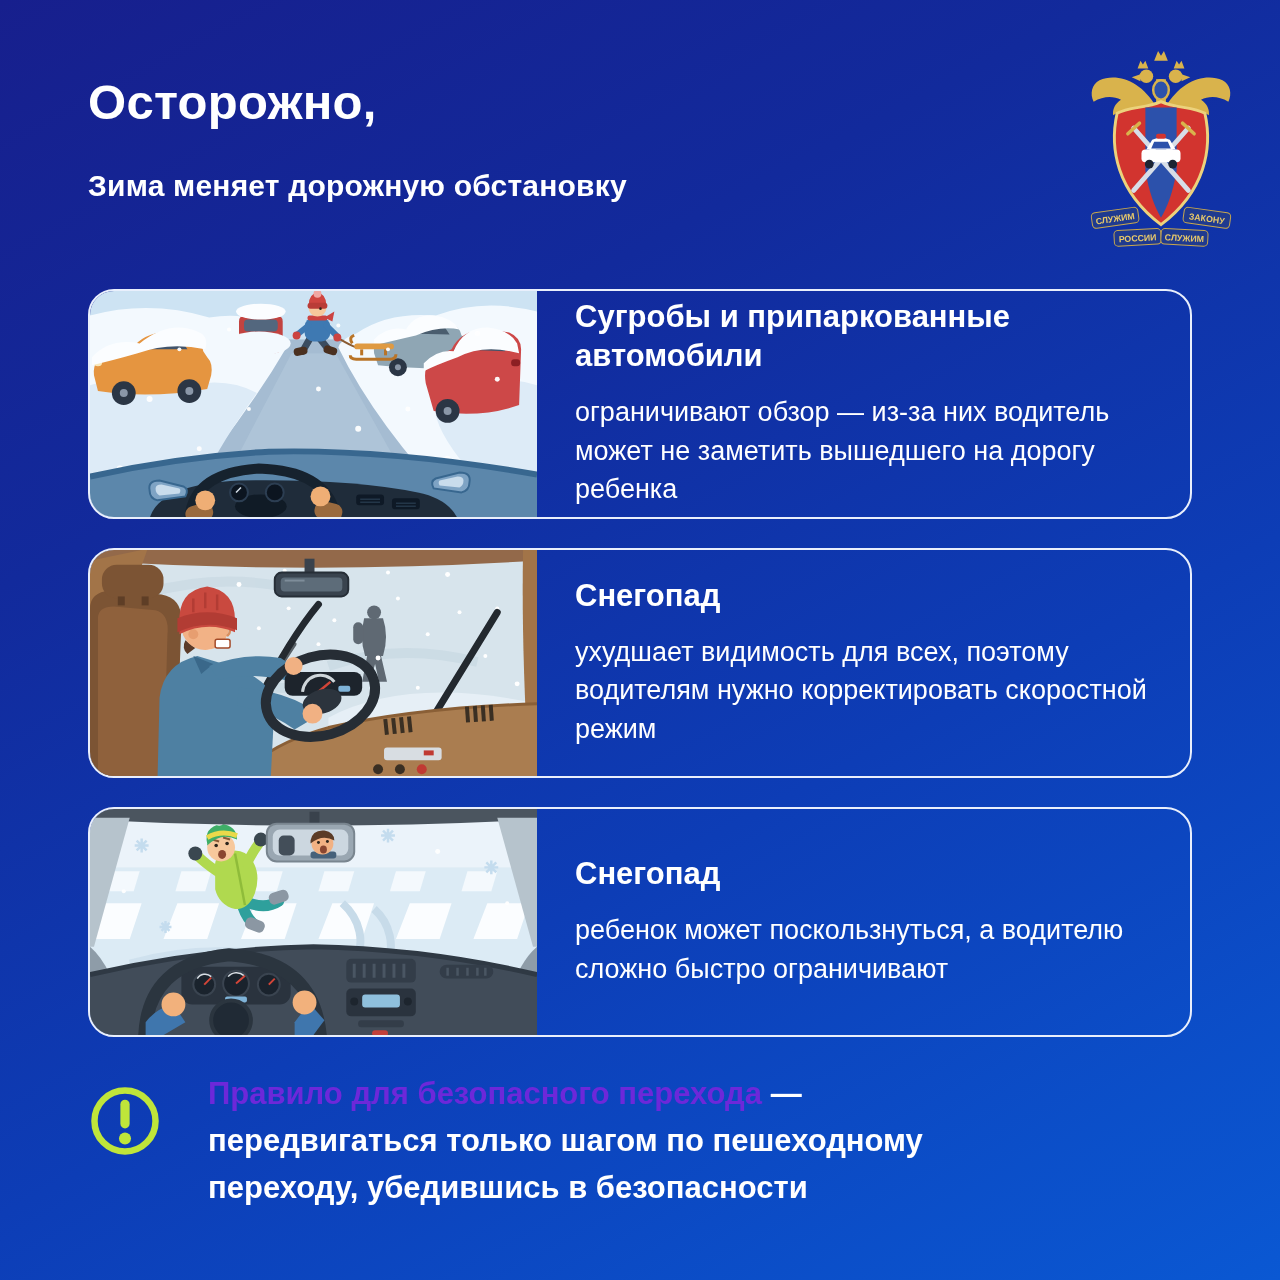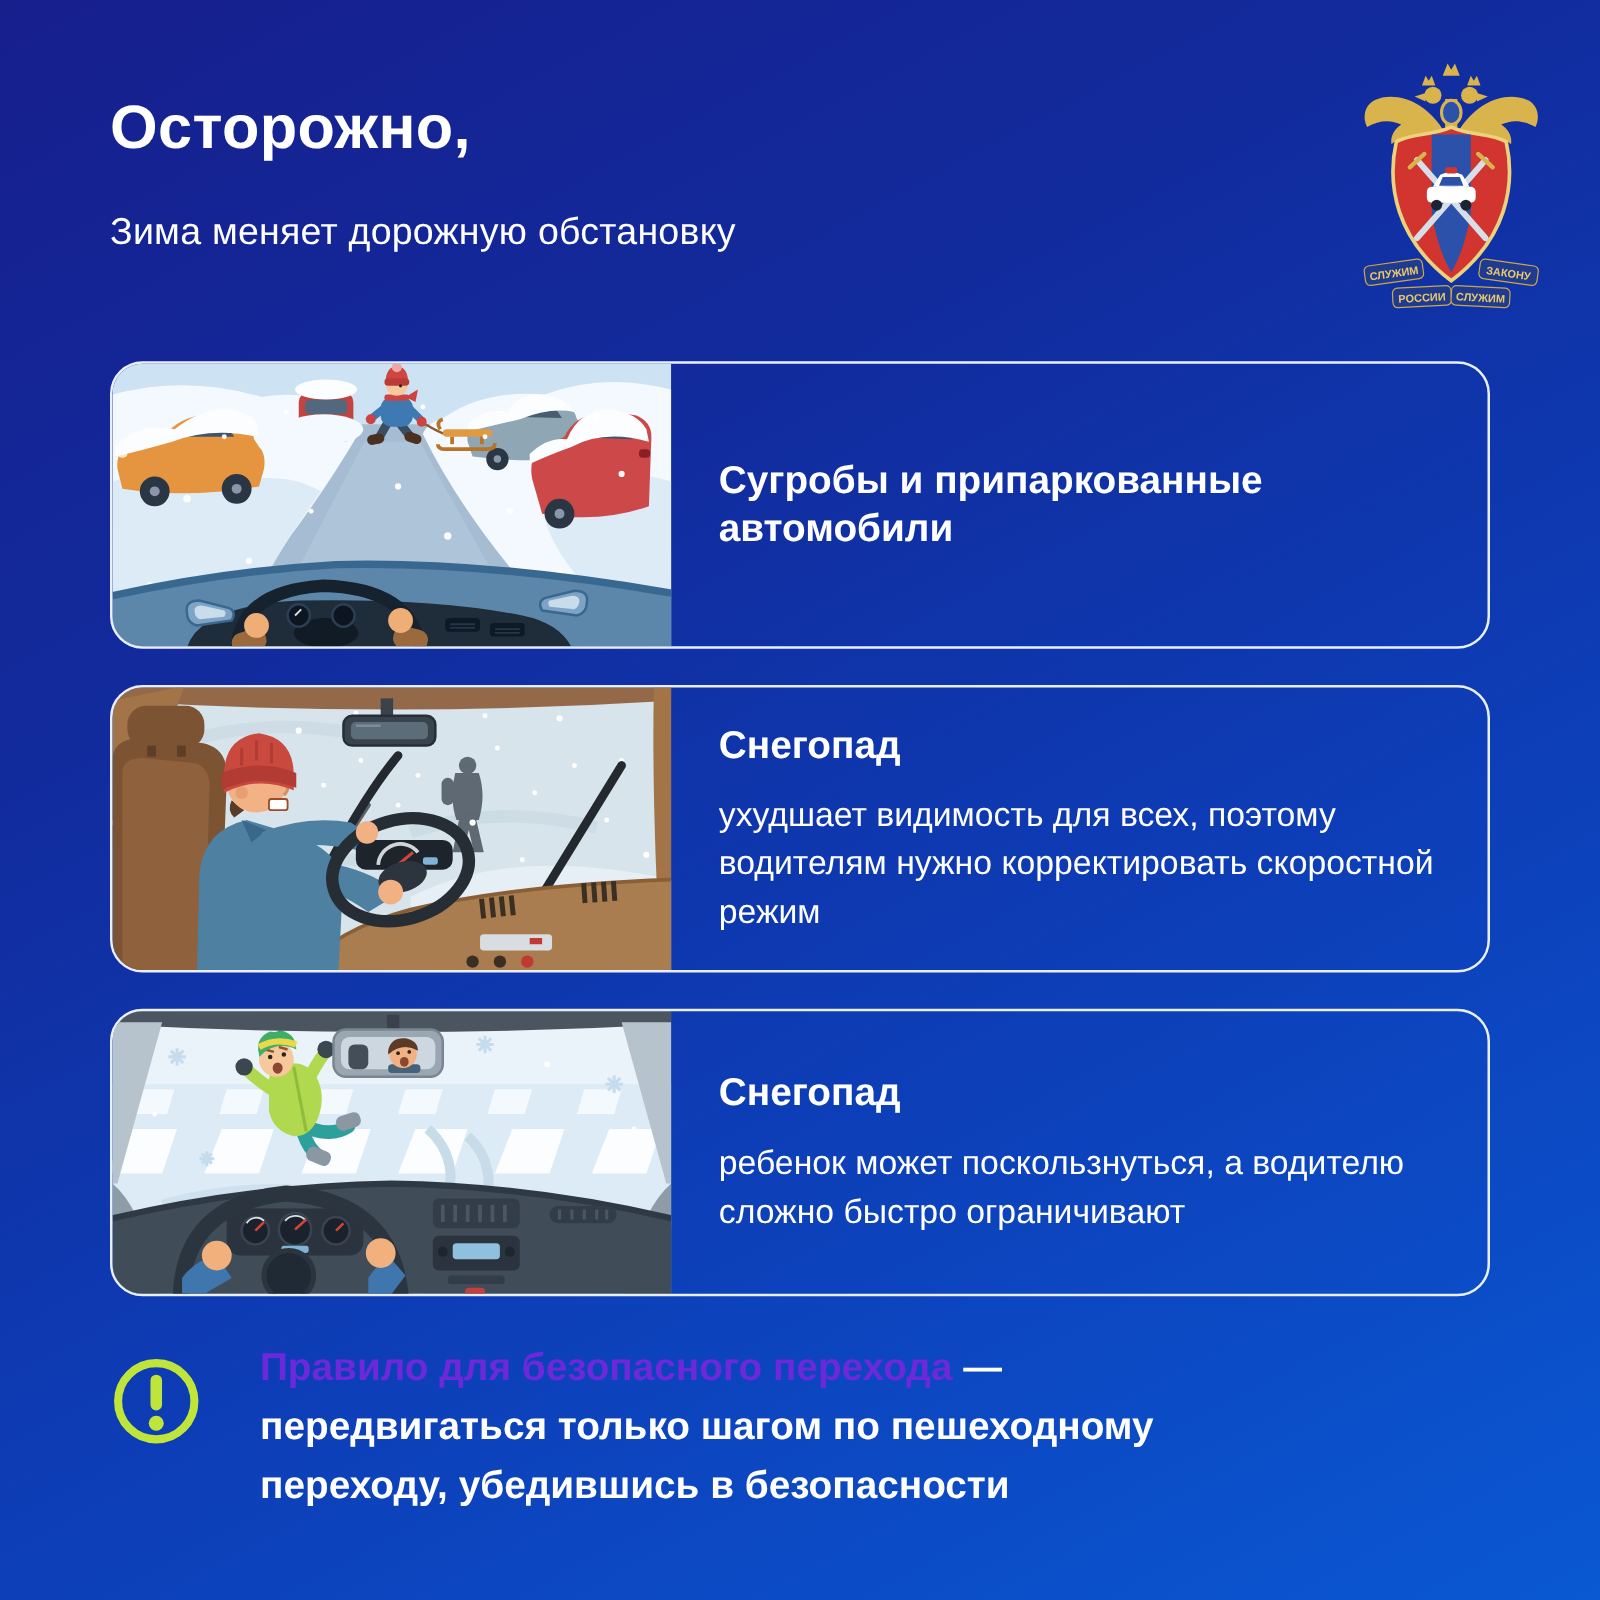--- a/index.html
+++ b/index.html
@@ -6,21 +6,21 @@
   html, body { margin: 0; padding: 0; }
   body {
     width: 1280px; height: 1280px; overflow: hidden;
     background: linear-gradient(152deg, #171f8d 0%, #122a9c 30%, #0d3db6 62%, #0a58d3 100%);
     font-family: "Liberation Sans", "DejaVu Sans", sans-serif;
     color: #ffffff;
   }
   .page { width: 100%; height: 100%; padding: 48px 88px 0; display: flex; flex-direction: column; }
   .hdr { display: flex; justify-content: space-between; align-items: flex-start; }
   .h-title { font-size: 49px; font-weight: bold; line-height: 1.32; margin: 22px 0 12px; letter-spacing: .3px; }
-  .h-sub { font-size: 30px; font-weight: 400; margin: 34px 0 0; letter-spacing: .2px; text-align: center; }
+  .h-sub { font-size: 30px; font-weight: 700; margin: 34px 0 0; letter-spacing: .2px; text-align: center; }
   .emblem { width: 150px; height: 205px; flex: none; margin: -2px -44px 0 0; }
   .cards { margin-top: 38px; display: flex; flex-direction: column; gap: 29px; }
   .card { height: 230px; border: 2px solid #e9effc; border-radius: 26px; display: flex; overflow: hidden; }
   .card-illus { width: 447px; height: 100%; flex: none; }
   .card-illus svg { display: block; width: 100%; height: 100%; }
   .card-content { flex: 1; display: flex; flex-direction: column; justify-content: center; padding: 8px 34px 10px 38px; }
   .card-title { font-size: 31px; font-weight: bold; line-height: 1.26; margin: 0; }
   .card-text { font-size: 27px; line-height: 1.43; margin: 18px 0 0; }
   .note { margin-top: 33px; display: flex; gap: 46px; align-items: flex-start; }
   .note-icon { width: 74px; height: 74px; flex: none; margin-top: 14px; }
@@ -222,20 +222,21 @@
             <path d="M8,10 Q8,6 14,6 L32,10 Q34,12 32,15 L12,17 Q8,15 8,10 Z" fill="#c9dcec"></path>
           </g>
           <g transform="translate(344,182)">
             <path d="M38,12 Q40,2 28,2 L4,8 Q-2,11 2,18 L30,22 Q38,20 38,12 Z" fill="#7ea3c4" stroke="#38678f" stroke-width="2"></path>
             <path d="M32,10 Q32,6 26,6 L8,10 Q6,12 8,15 L28,17 Q32,15 32,10 Z" fill="#c9dcec"></path>
           </g>
         </svg>
       </div>
       <div class="card-content">
         <h2 class="card-title">Сугробы и припаркованные автомобили</h2>
+        <p class="card-text">ограничивают обзор — из-за них водитель может не заметить вышедшего на дорогу ребенка</p>
       </div>
     </section>
 
     <section class="card">
       <div class="card-illus">
         <svg viewBox="0 0 450 230" preserveAspectRatio="xMidYMid slice" role="img" aria-label="Встревоженный водитель в красной шапке за рулем, за лобовым стеклом снегопад и силуэт пешехода">
           <rect width="450" height="230" fill="#d7e4ec"></rect>
           <g stroke="#c6d7e1" stroke-width="10" fill="none" opacity=".6">
             <path d="M60,44 Q140,22 220,44"></path>
               <path d="M240,118 Q310,94 390,114"></path>

